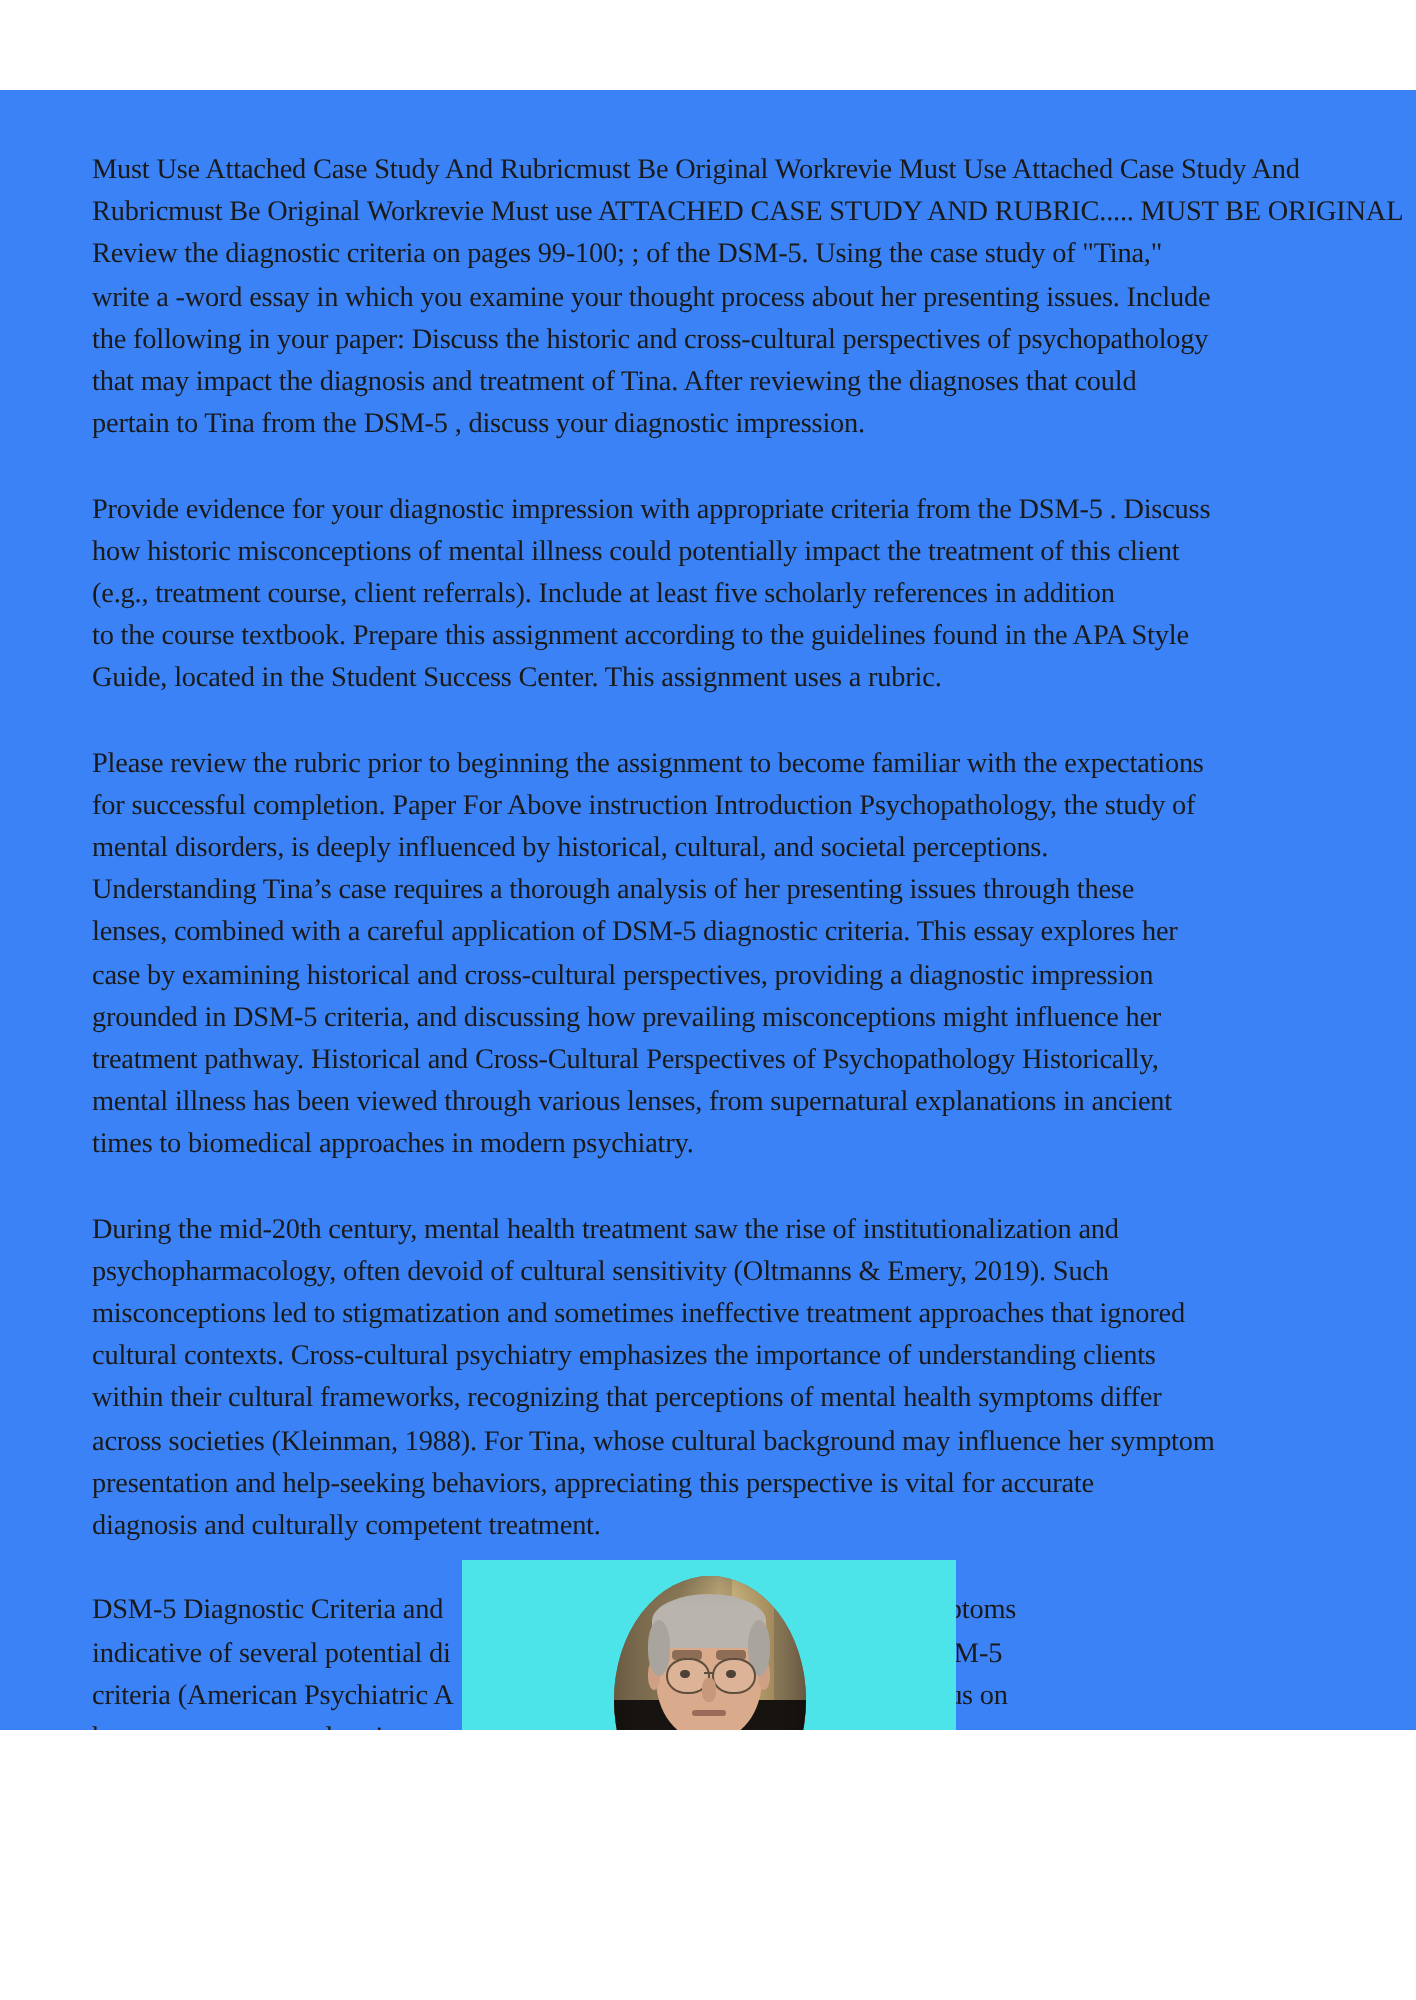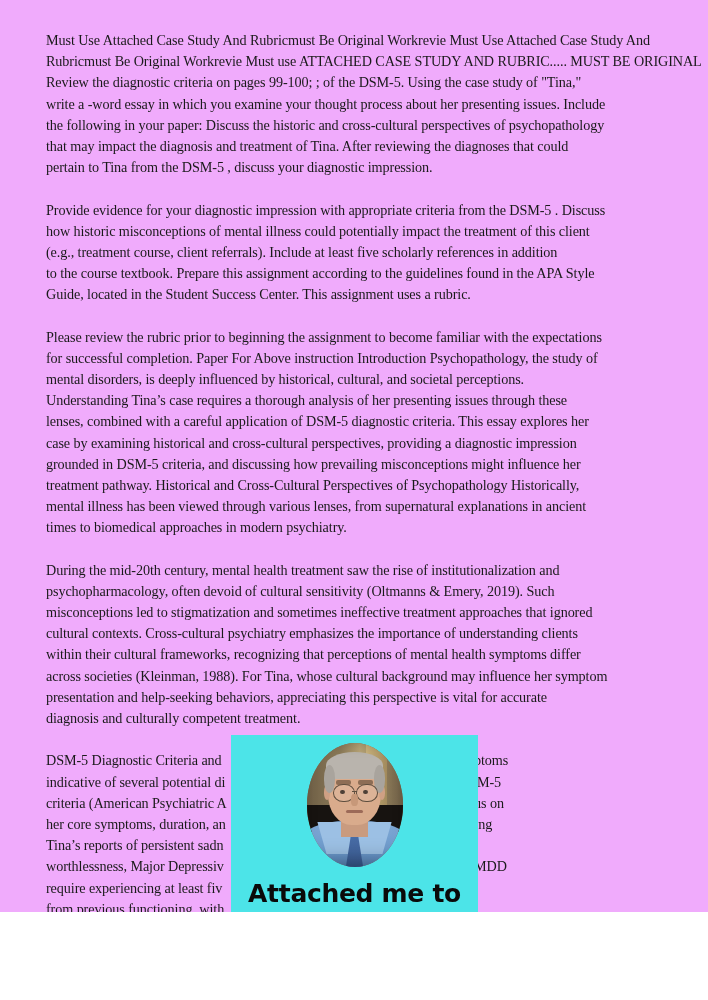--- a/index.html
+++ b/index.html
@@ -12,23 +12,24 @@
     height: 1000px;
     background: #ffffff;
     font-family: "Liberation Serif", "DejaVu Serif", serif;
     overflow: hidden;
     position: relative;
   }
 
   #page {
     position: relative;
     width: 708px;
-    height: 912px;
-    background: #f0abfc;
+    height: 820px;
+    background: #3b82f6;
     overflow: hidden;
+    margin-top: 45px;
   }
 
   
   #doc-body {
     position: absolute;
     left: 46px;
     top: 30px;
     width: 700px;          
     font-family: "Liberation Serif", "DejaVu Serif", serif;
     font-size: 14.2px;

